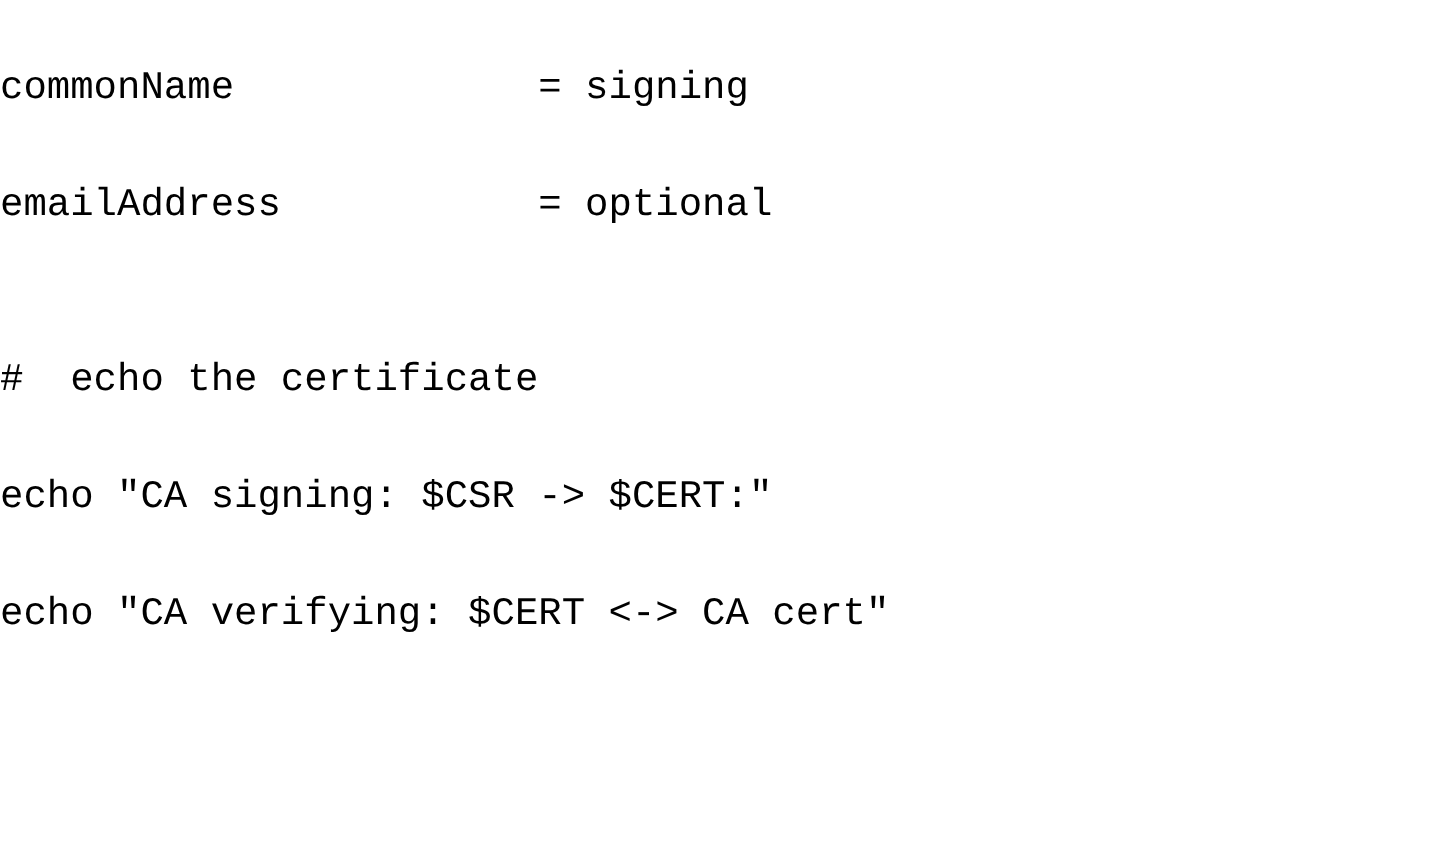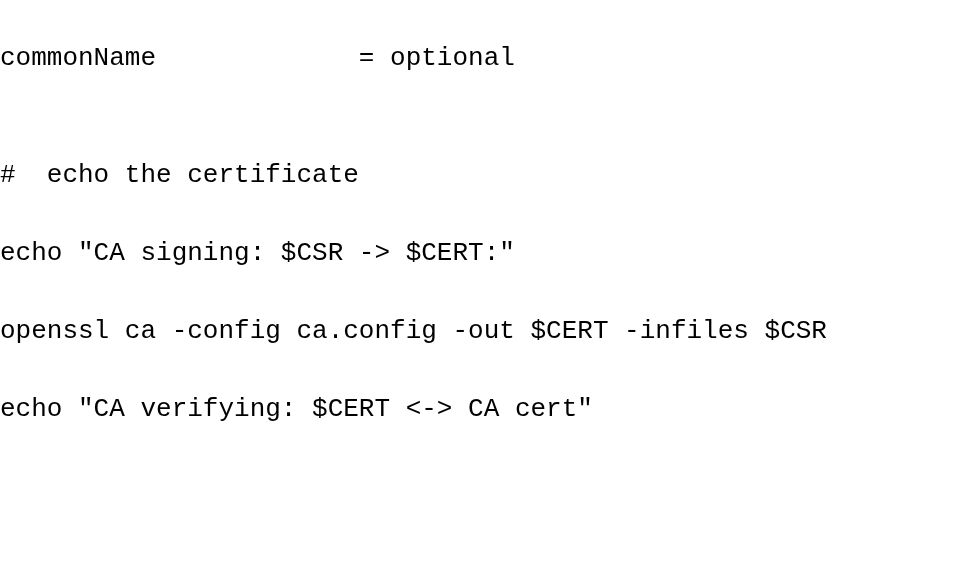--- a/index.html
+++ b/index.html
@@ -20,25 +20,25 @@
     }
     .line {
       display: block;
       white-space: pre;
     }
   </style>
 </head>
 <body>
 
 <div class="content">
-<span class="line">commonName             = optional</span>
+<span class="line">commonName             = signing</span>
+<span class="line">emailAddress           = optional</span>
 <span class="line"></span>
 <span class="line">#  echo the certificate</span>
 <span class="line">echo "CA signing: $CSR -&gt; $CERT:"</span>
-<span class="line">openssl ca -config ca.config -out $CERT -infiles $CSR</span>
 <span class="line">echo "CA verifying: $CERT &lt;-&gt; CA cert"</span>
 
 <span class="line"></span>
 
 
 
 
 <span class="line"></span>
 
 

